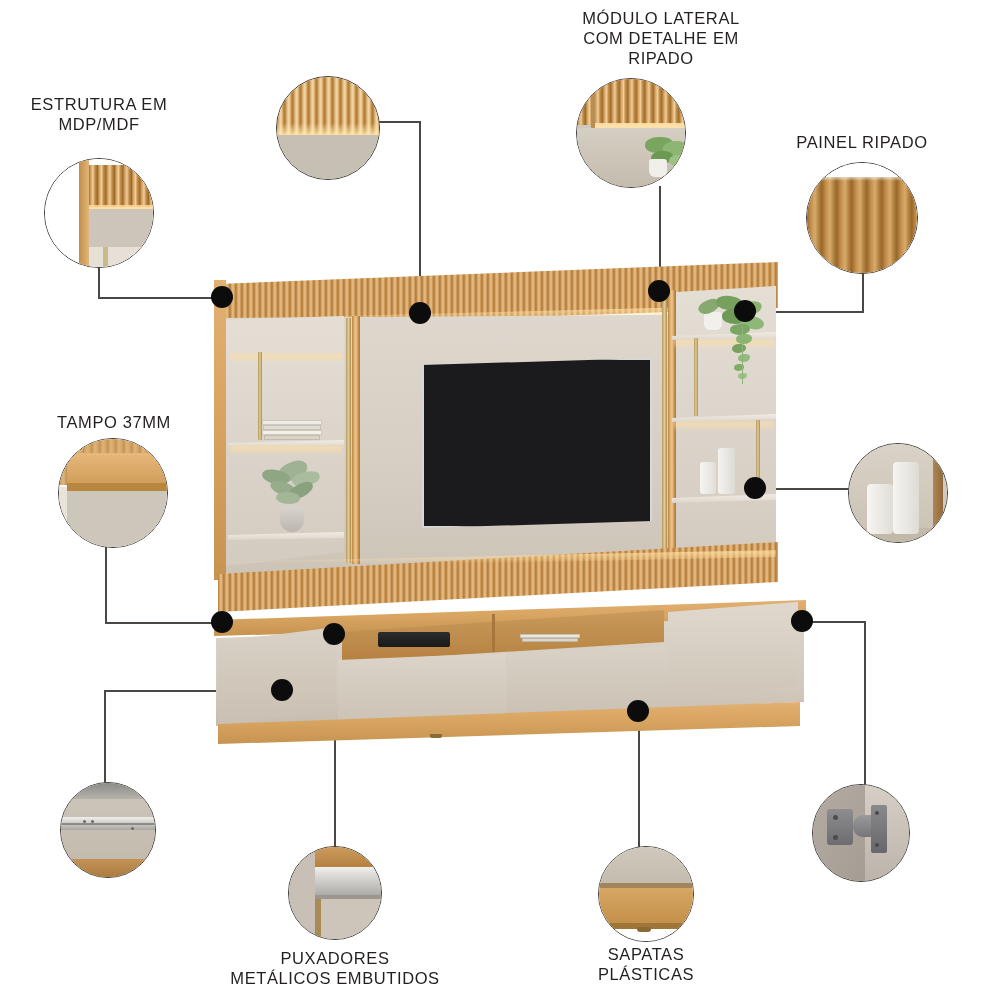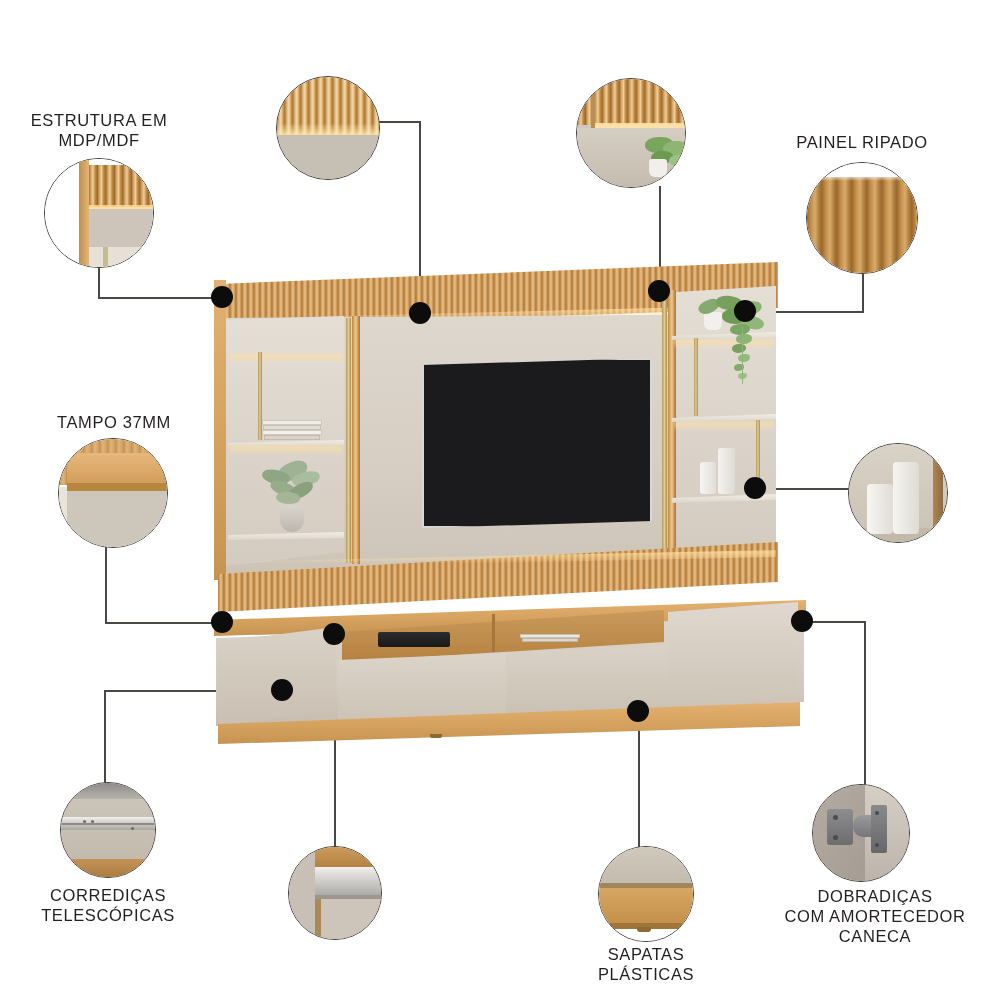--- a/index.html
+++ b/index.html
@@ -266,21 +266,21 @@
   <div class="bubble" style="left:44px;top:158px;width:110px;height:110px;">
     <div class="inner" style="background:#ffffff;">
       <div style="position:absolute;left:34px;top:0;width:10px;height:110px;background:linear-gradient(90deg,#c08f4c,#e3b679);"></div>
       <div class="b-slat-v" style="position:absolute;left:44px;top:6px;width:80px;height:42px;"></div>
       <div style="position:absolute;left:44px;top:46px;width:80px;height:4px;background:rgba(255,215,150,.85);"></div>
       <div class="b-beige" style="position:absolute;left:44px;top:50px;width:80px;height:40px;"></div>
       <div style="position:absolute;left:44px;top:88px;width:80px;height:22px;background:#e6e0d6;"></div>
       <div style="position:absolute;left:58px;top:88px;width:5px;height:22px;background:#cbb98e;"></div>
     </div>
   </div>
-  <div class="label" style="left:16px;top:110px;width:166px;">ESTRUTURA EM
+  <div class="label" style="left:16px;top:94px;width:166px;">ESTRUTURA EM
 MDP/MDF</div>
 
   <div class="bubble" style="left:276px;top:76px;width:104px;height:104px;">
     <div class="inner">
       <div class="b-slat-v" style="position:absolute;left:0;top:0;width:104px;height:58px;
            background-image:repeating-linear-gradient(90deg,#b07e3c 0,#e2b97f 2px,#f6dcaf 4px,#cb9a54 6px,#a8742f 8px);"></div>
       <div style="position:absolute;left:0;top:46px;width:104px;height:14px;background:linear-gradient(180deg,rgba(255,228,168,0),rgba(255,232,178,1));"></div>
       <div style="position:absolute;left:0;top:58px;width:104px;height:46px;background:#c6bfb3;"></div>
     </div>
   </div>
@@ -291,20 +291,23 @@
       <div style="position:absolute;left:14px;top:0;width:4px;height:56px;background:#b98e53;"></div>
       <div style="position:absolute;left:18px;top:44px;width:92px;height:5px;background:rgba(255,226,170,.9);"></div>
       <div style="position:absolute;left:0;top:49px;width:110px;height:61px;background:linear-gradient(180deg,#d5cec2,#c3bbae);"></div>
       <div class="leafblob" style="left:68px;top:58px;width:28px;height:16px;background:#79a55f;"></div>
       <div class="leafblob" style="left:86px;top:62px;width:24px;height:15px;background:#8cb672;"></div>
       <div class="leafblob" style="left:74px;top:72px;width:22px;height:13px;background:#6d9a53;"></div>
       <div style="position:absolute;left:72px;top:80px;width:18px;height:18px;background:#f1efea;border-radius:3px 3px 6px 6px;"></div>
       <div class="leafblob" style="left:92px;top:76px;width:18px;height:11px;background:#9ac283;"></div>
     </div>
   </div>
+  <div class="label" style="left:536px;top:8px;width:250px;">MÓDULO LATERAL
+COM DETALHE EM
+RIPADO</div>
 
   <div class="bubble" style="left:806px;top:162px;width:112px;height:112px;">
     <div class="inner" style="background:#ffffff;">
       <div style="position:absolute;left:0;top:14px;width:112px;height:98px;
            background-image:repeating-linear-gradient(90deg,#9d6a2b 0,#c4904c 4px,#d8ab6c 8px,#b07f3e 12px,#96652a 15px);"></div>
       <div style="position:absolute;left:0;top:12px;width:112px;height:6px;background:linear-gradient(180deg,rgba(255,255,255,.9),rgba(255,255,255,0));"></div>
     </div>
   </div>
   <div class="label" style="left:782px;top:132px;width:160px;">PAINEL RIPADO</div>
 
@@ -334,33 +337,33 @@
     <div class="inner" style="background:linear-gradient(180deg,#cdc6ba,#c0b8ab);">
       <div style="position:absolute;left:0;top:0;width:96px;height:16px;background:linear-gradient(180deg,#8e8c89,#b6b2ac);"></div>
       <div class="b-metal" style="position:absolute;left:0;top:34px;width:96px;height:13px;"></div>
       <div style="position:absolute;left:0;top:40px;width:96px;height:2px;background:#8e8b86;"></div>
       <div style="position:absolute;left:22px;top:37px;width:3px;height:3px;background:#6e6b67;border-radius:50%;"></div>
       <div style="position:absolute;left:30px;top:37px;width:3px;height:3px;background:#6e6b67;border-radius:50%;"></div>
       <div style="position:absolute;left:70px;top:44px;width:3px;height:3px;background:#6e6b67;border-radius:50%;"></div>
       <div style="position:absolute;left:0;top:76px;width:96px;height:20px;background:linear-gradient(180deg,#c49257,#a87a3d);"></div>
     </div>
   </div>
-  <div class="label" style="left:22px;top:885px;width:172px;">CORREDIÇAS
-TELESCÓPICAS</div>
 
   <div class="bubble" style="left:288px;top:846px;width:94px;height:94px;">
     <div class="inner" style="background:linear-gradient(180deg,#d2cac0,#c2bab0);">
       <div style="position:absolute;left:26px;top:0;width:68px;height:20px;background:linear-gradient(180deg,#cc9b5c,#b4813f);"></div>
       <div style="position:absolute;left:0;top:0;width:26px;height:94px;background:#c8c0b6;"></div>
       <div class="b-metal" style="position:absolute;left:26px;top:20px;width:68px;height:30px;"></div>
       <div style="position:absolute;left:26px;top:48px;width:68px;height:4px;background:#9c968e;"></div>
       <div style="position:absolute;left:26px;top:52px;width:68px;height:42px;background:#cdc5ba;"></div>
       <div style="position:absolute;left:26px;top:52px;width:6px;height:42px;background:#a98a56;"></div>
     </div>
   </div>
+  <div class="label" style="left:198px;top:948px;width:274px;">PUXADORES
+METÁLICOS EMBUTIDOS</div>
 
   <div class="bubble" style="left:598px;top:846px;width:96px;height:96px;">
     <div class="inner" style="background:#ffffff;">
       <div style="position:absolute;left:0;top:0;width:96px;height:36px;background:linear-gradient(180deg,#cfc8bc,#c4bcae);"></div>
       <div style="position:absolute;left:0;top:36px;width:96px;height:5px;background:#a0865c;"></div>
       <div style="position:absolute;left:0;top:41px;width:96px;height:38px;background:linear-gradient(180deg,#d7a663,#c28f49);"></div>
       <div style="position:absolute;left:0;top:76px;width:96px;height:6px;background:#9f7538;"></div>
       <div style="position:absolute;left:38px;top:80px;width:14px;height:5px;background:#8c6a38;border-radius:0 0 3px 3px;"></div>
     </div>
   </div>
@@ -372,17 +375,14 @@
       <div style="position:absolute;left:52px;top:0;width:46px;height:98px;background:linear-gradient(180deg,#d6cfc6,#bcb4aa);"></div>
       <div style="position:absolute;left:14px;top:24px;width:26px;height:36px;background:linear-gradient(180deg,#8d8c8e,#6d6c6e);border-radius:3px;"></div>
       <div style="position:absolute;left:40px;top:30px;width:20px;height:22px;background:linear-gradient(180deg,#9a999b,#76757a);border-radius:10px 2px 2px 10px;"></div>
       <div style="position:absolute;left:58px;top:20px;width:16px;height:48px;background:linear-gradient(180deg,#8a898c,#67666a);border-radius:2px;"></div>
       <div style="position:absolute;left:20px;top:30px;width:5px;height:5px;background:#4c4b4e;border-radius:50%;"></div>
       <div style="position:absolute;left:20px;top:50px;width:5px;height:5px;background:#4c4b4e;border-radius:50%;"></div>
       <div style="position:absolute;left:62px;top:26px;width:4px;height:4px;background:#4a494c;border-radius:50%;"></div>
       <div style="position:absolute;left:62px;top:58px;width:4px;height:4px;background:#4a494c;border-radius:50%;"></div>
     </div>
   </div>
-  <div class="label" style="left:760px;top:886px;width:230px;">DOBRADIÇAS
-COM AMORTECEDOR
-CANECA</div>
 
 </div>
 
 </body></html>

